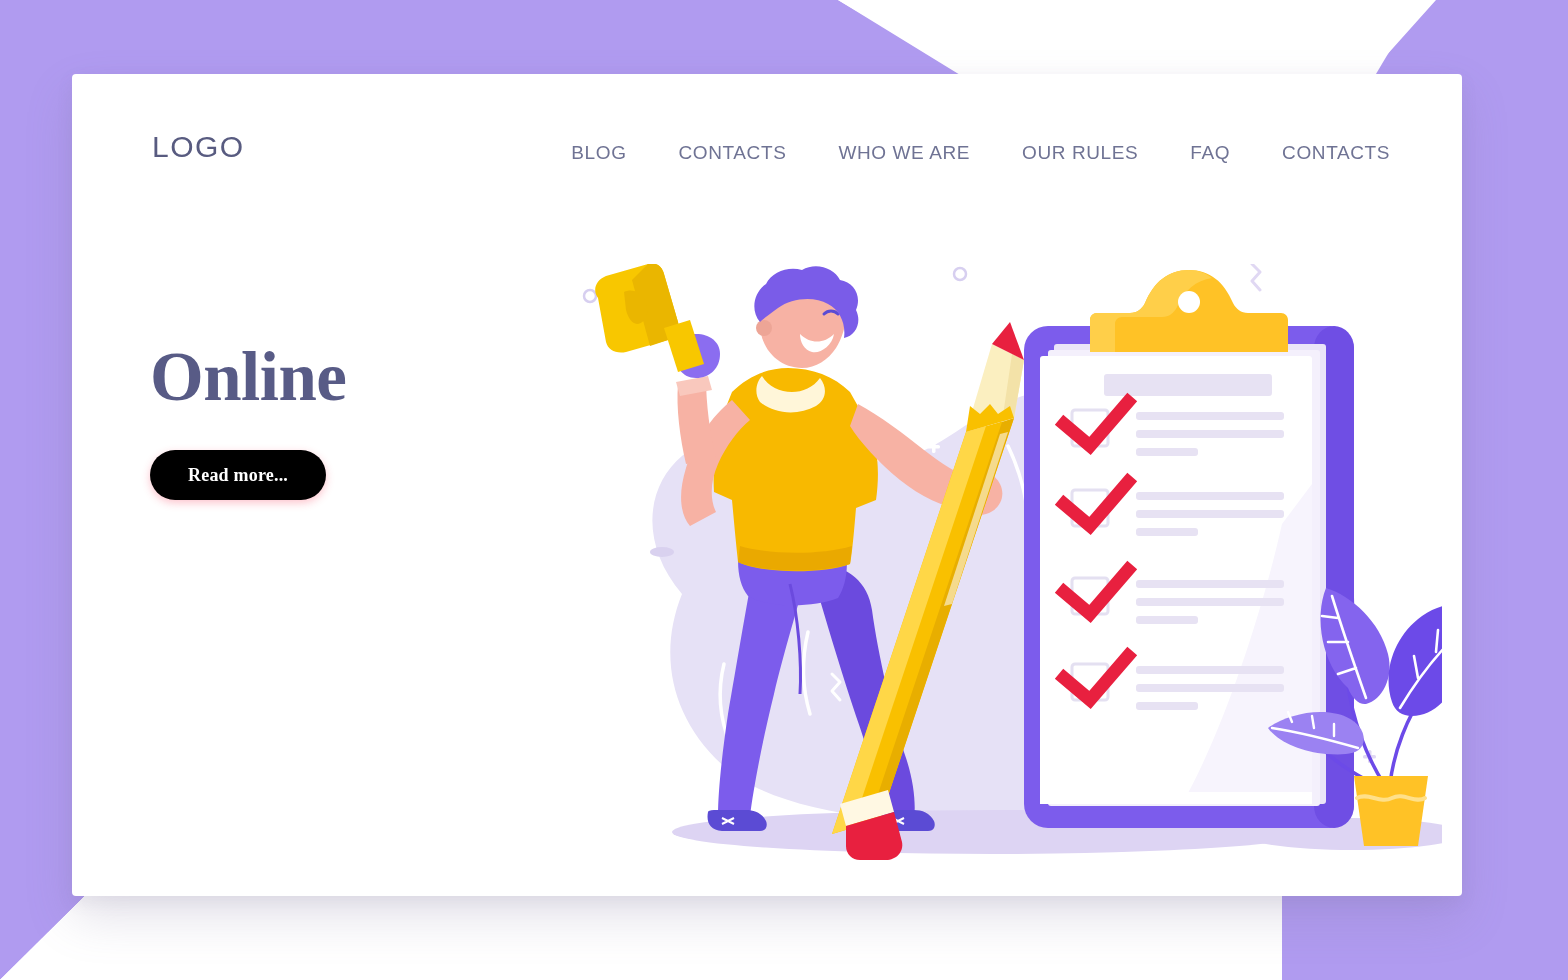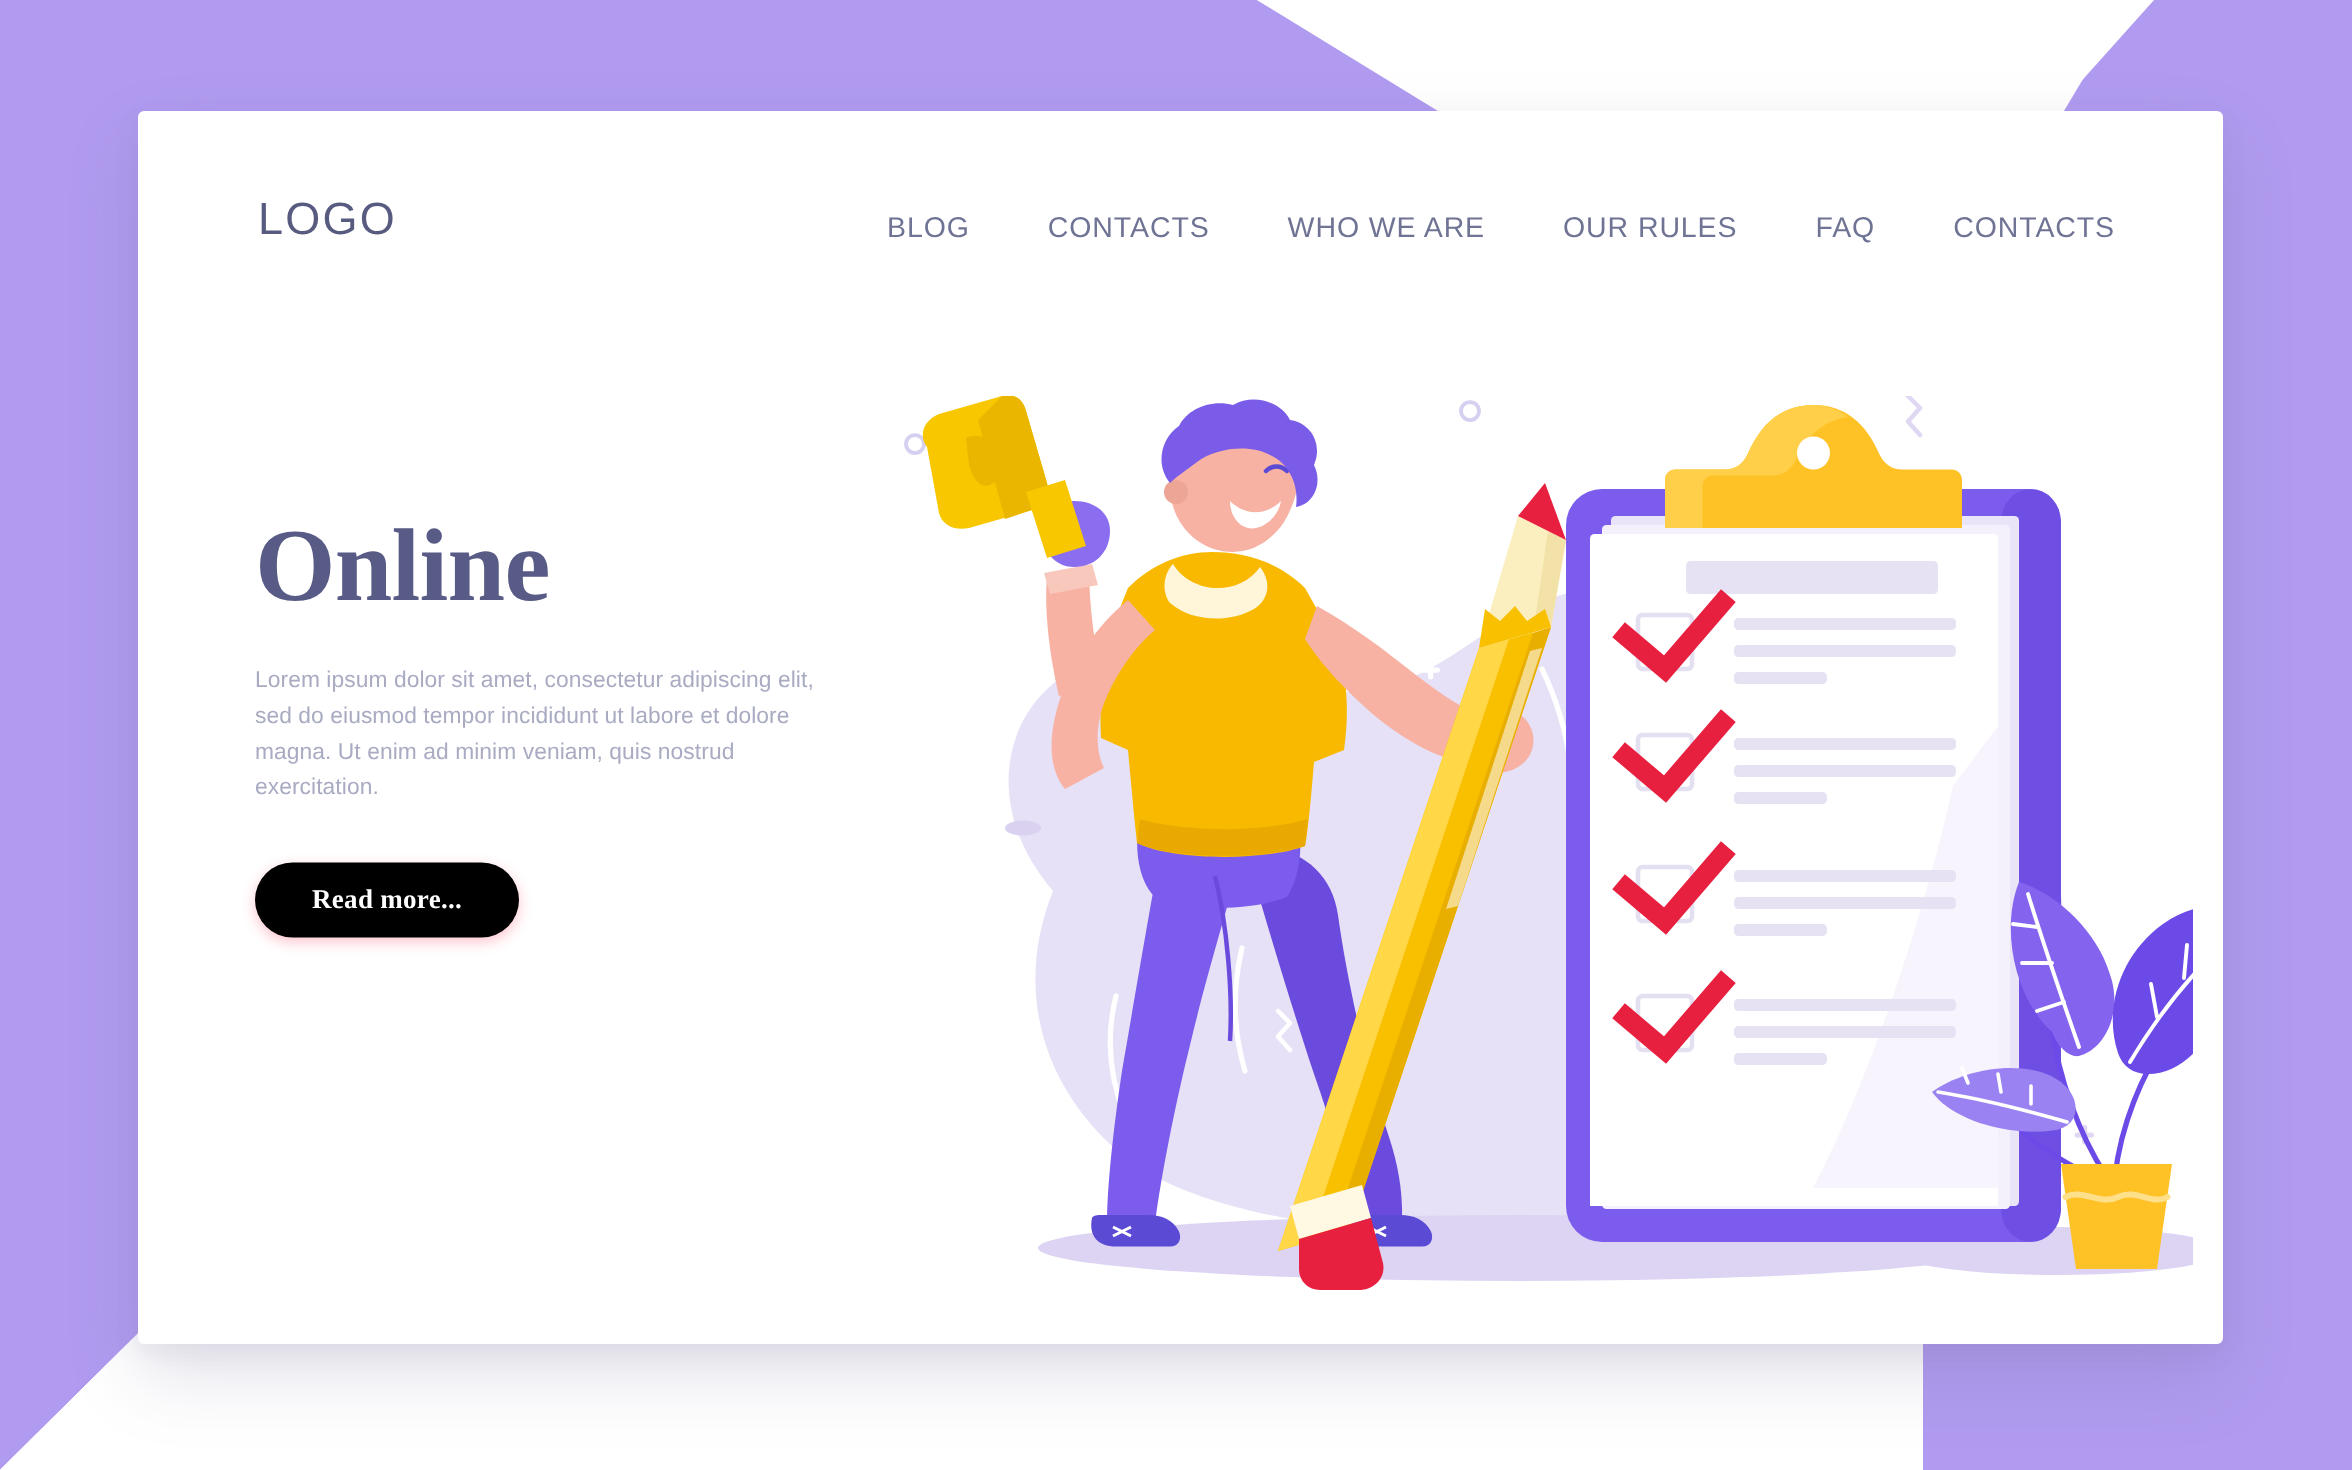--- a/index.html
+++ b/index.html
@@ -29,21 +29,21 @@
   .bg-band {
     position: absolute;
     inset: 0;
     width: 1568px;
     height: 980px;
   }
 
   
   .card {
     position: absolute;
-    left: 92px;
+    left: 72px;
     top: 74px;
     width: 1390px;
     height: 822px;
     background: #ffffff;
     border-radius: 4px;
     box-shadow: 0 22px 48px rgba(120, 110, 150, 0.20),
                 0 6px 16px rgba(120, 110, 150, 0.10);
     overflow: hidden;
   }
 
@@ -190,21 +190,20 @@
         <div class="nav-item">OUR RULES</div>
         <div class="nav-item">FAQ</div>
         <div class="nav-item">CONTACTS</div>
       </nav>
     </div>
 
     <div class="hero-copy">
       <h1 class="hero-title">
         <span>Online</span>
       </h1>
-      <p class="hero-sub">Lorem ipsum dolor sit amet, consectetur adipiscing elit, sed do eiusmod tempor incididunt ut labore et dolore magna. Ut enim ad minim veniam, quis nostrud exercitation.</p>
       <button class="cta-button">Read more...</button>
     </div>
 
     <div class="illustration">
       <svg width="880" height="620" viewBox="0 0 880 620">
 
         <path d="M120,330 C60,260 95,170 190,168 C250,166 275,205 330,196
                  C400,185 420,120 520,126 C640,133 700,180 745,230
                  C800,290 812,400 770,470 C735,530 650,556 540,560
                  C400,566 230,560 165,505 C110,458 95,392 120,330 Z" fill="#e6e1f6"></path>

